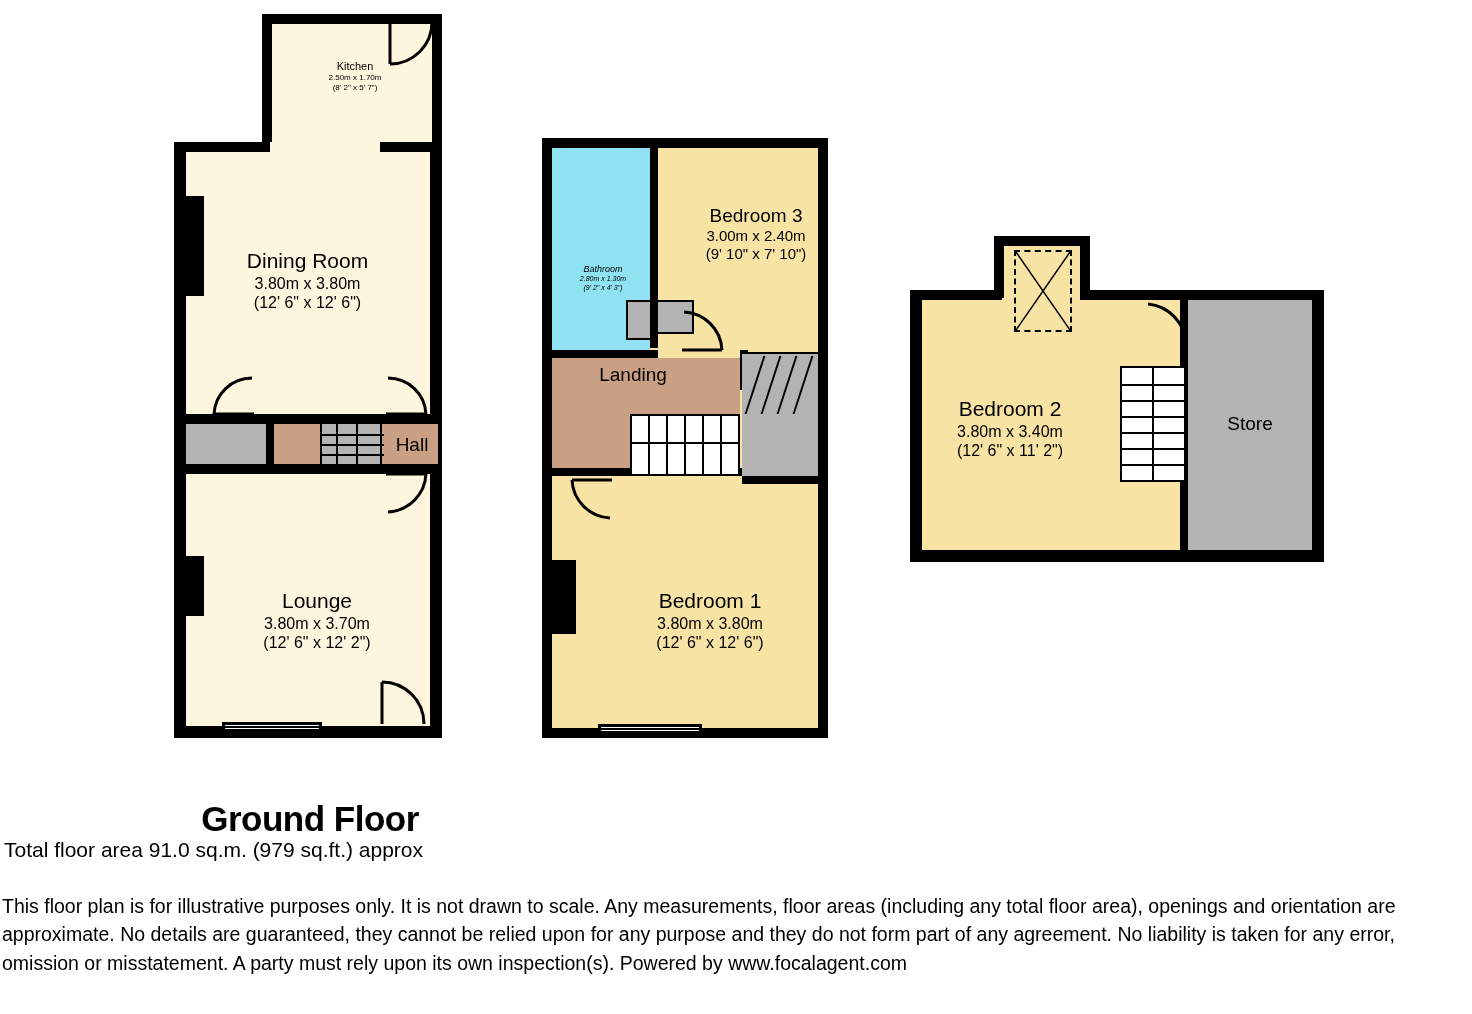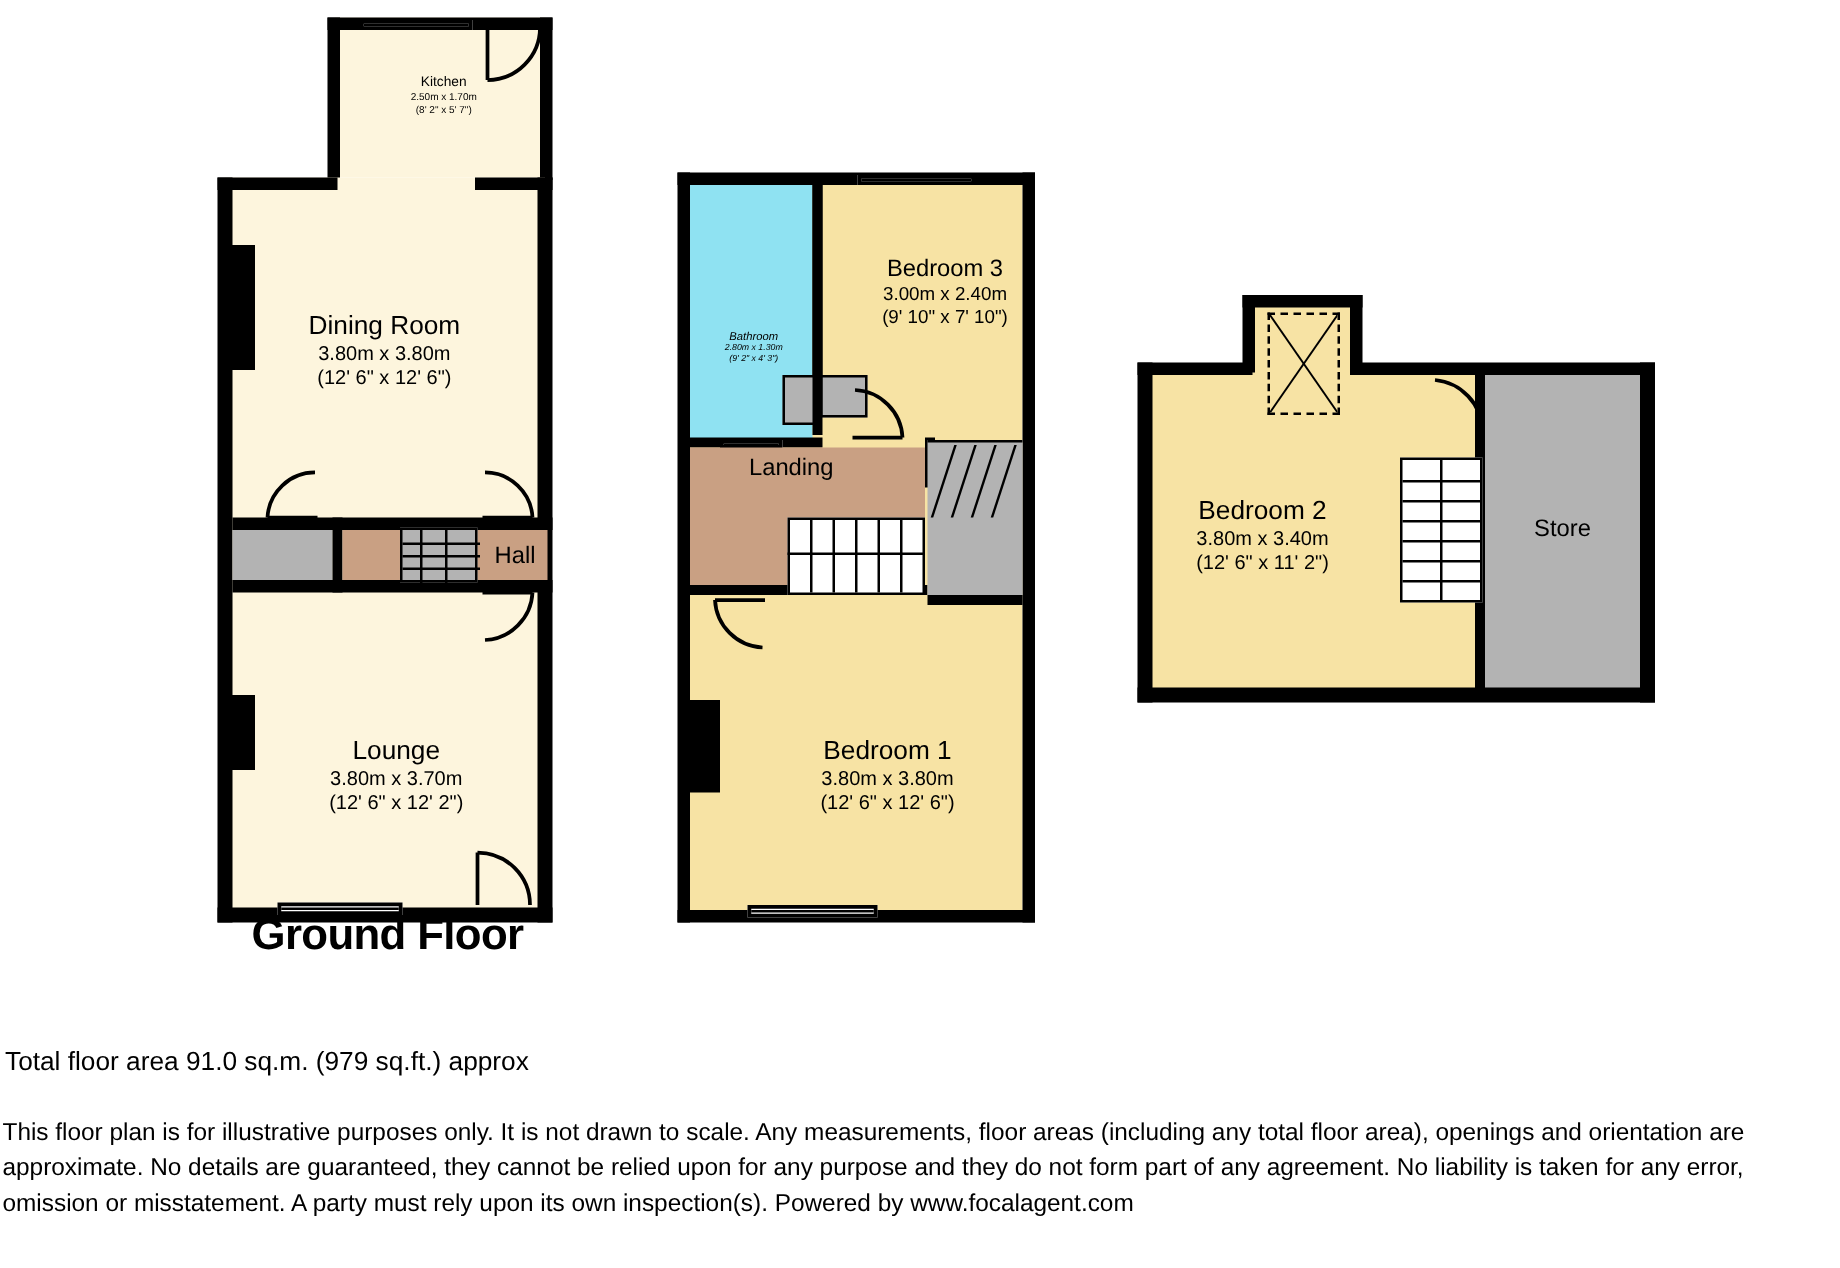--- a/index.html
+++ b/index.html
@@ -217,21 +217,21 @@
       <span class="dim">(12' 6" x 12' 2")</span>
     </div>
     <div class="window horiz" style="left:222px; top:722px; width:100px; height:10px;"></div>
     <div class="door" style="left:378px; top:680px; width:48px; height:46px;">
       <svg width="48" height="46" viewBox="0 0 48 46">
         <path d="M4,44 L4,2" stroke="#000" stroke-width="3" fill="none"></path>
         <path d="M4,2 A42,42 0 0 1 46,44" stroke="#000" stroke-width="3" fill="none"></path>
       </svg>
     </div>
 
-    <div class="floor-title" style="left:110px; top:728px; width:400px;">Ground Floor</div>
+    <div class="floor-title" style="left:110px; top:799px; width:400px;">Ground Floor</div>
   </div>
 
   <div class="floor-block" style="left:520px; top:0px; width:340px; height:760px;">
 
     <div class="room yellow" style="left:30px; top:146px; width:268px; height:586px;"></div>
 
     <div class="wall" style="left:22px; top:138px; width:286px; height:10px;"></div>
     <div class="wall" style="left:22px; top:138px; width:10px; height:600px;"></div>
     <div class="wall" style="left:298px; top:138px; width:10px; height:600px;"></div>
     <div class="wall" style="left:22px; top:728px; width:286px; height:10px;"></div>

